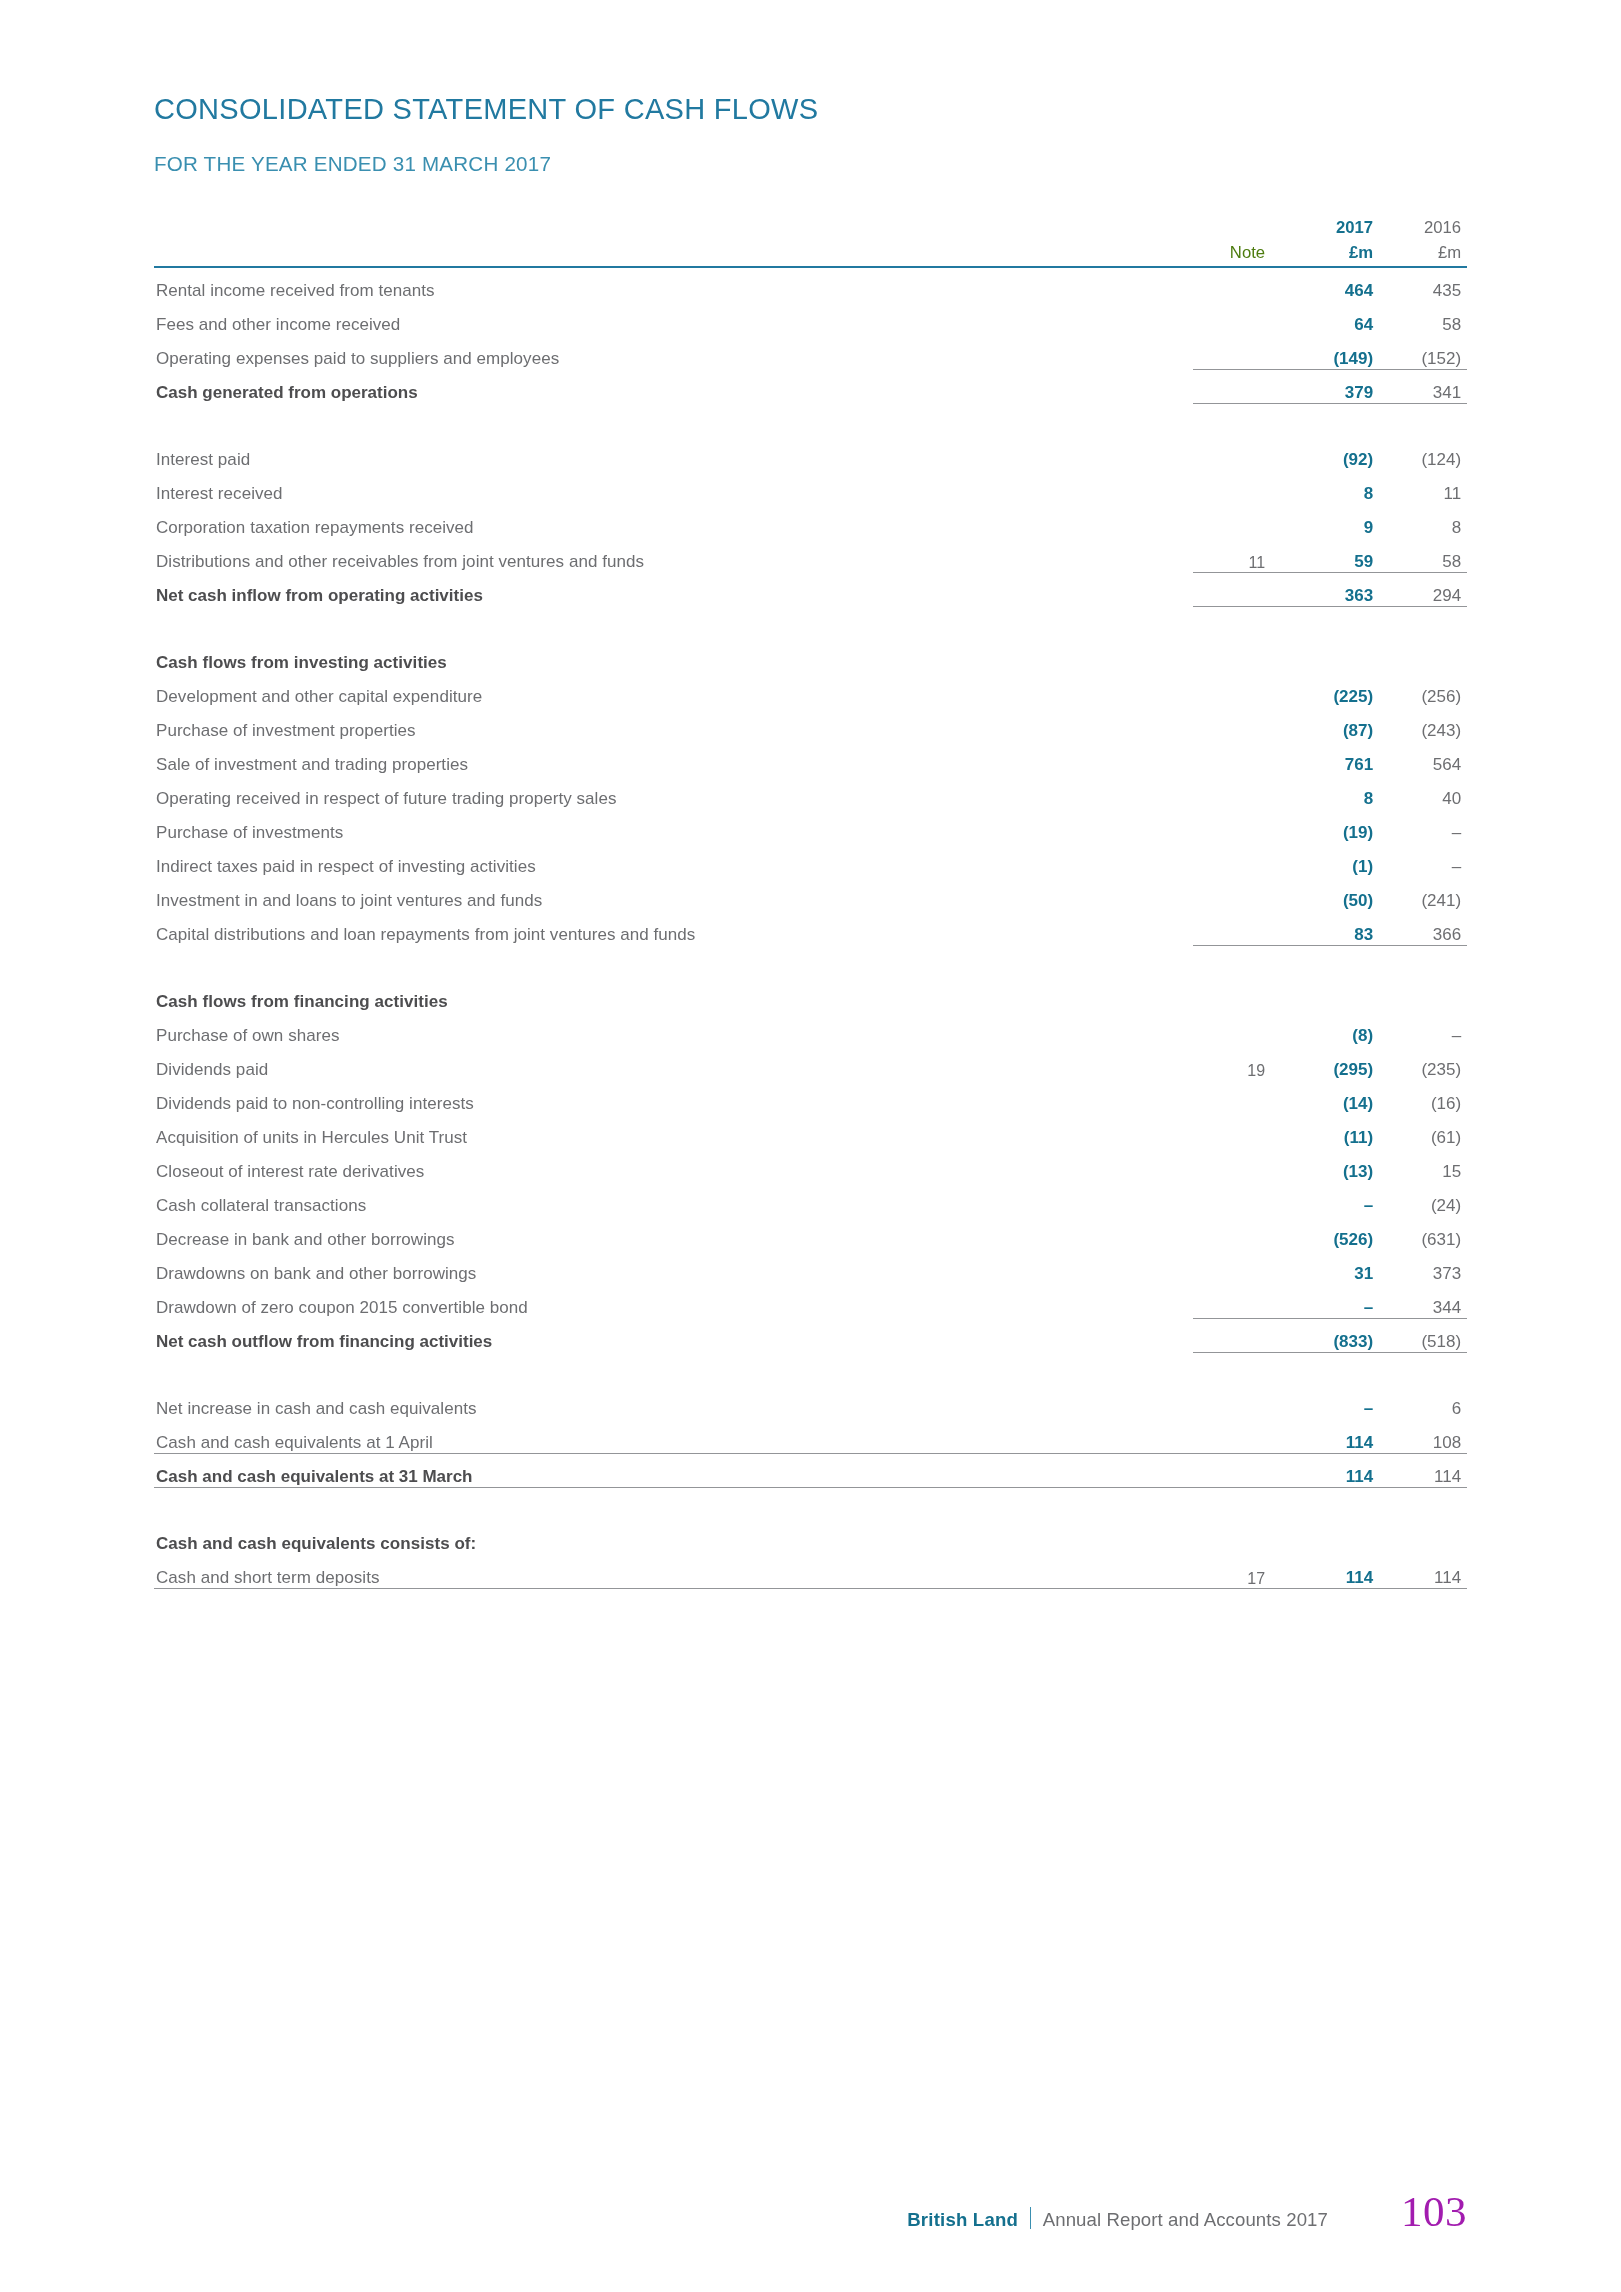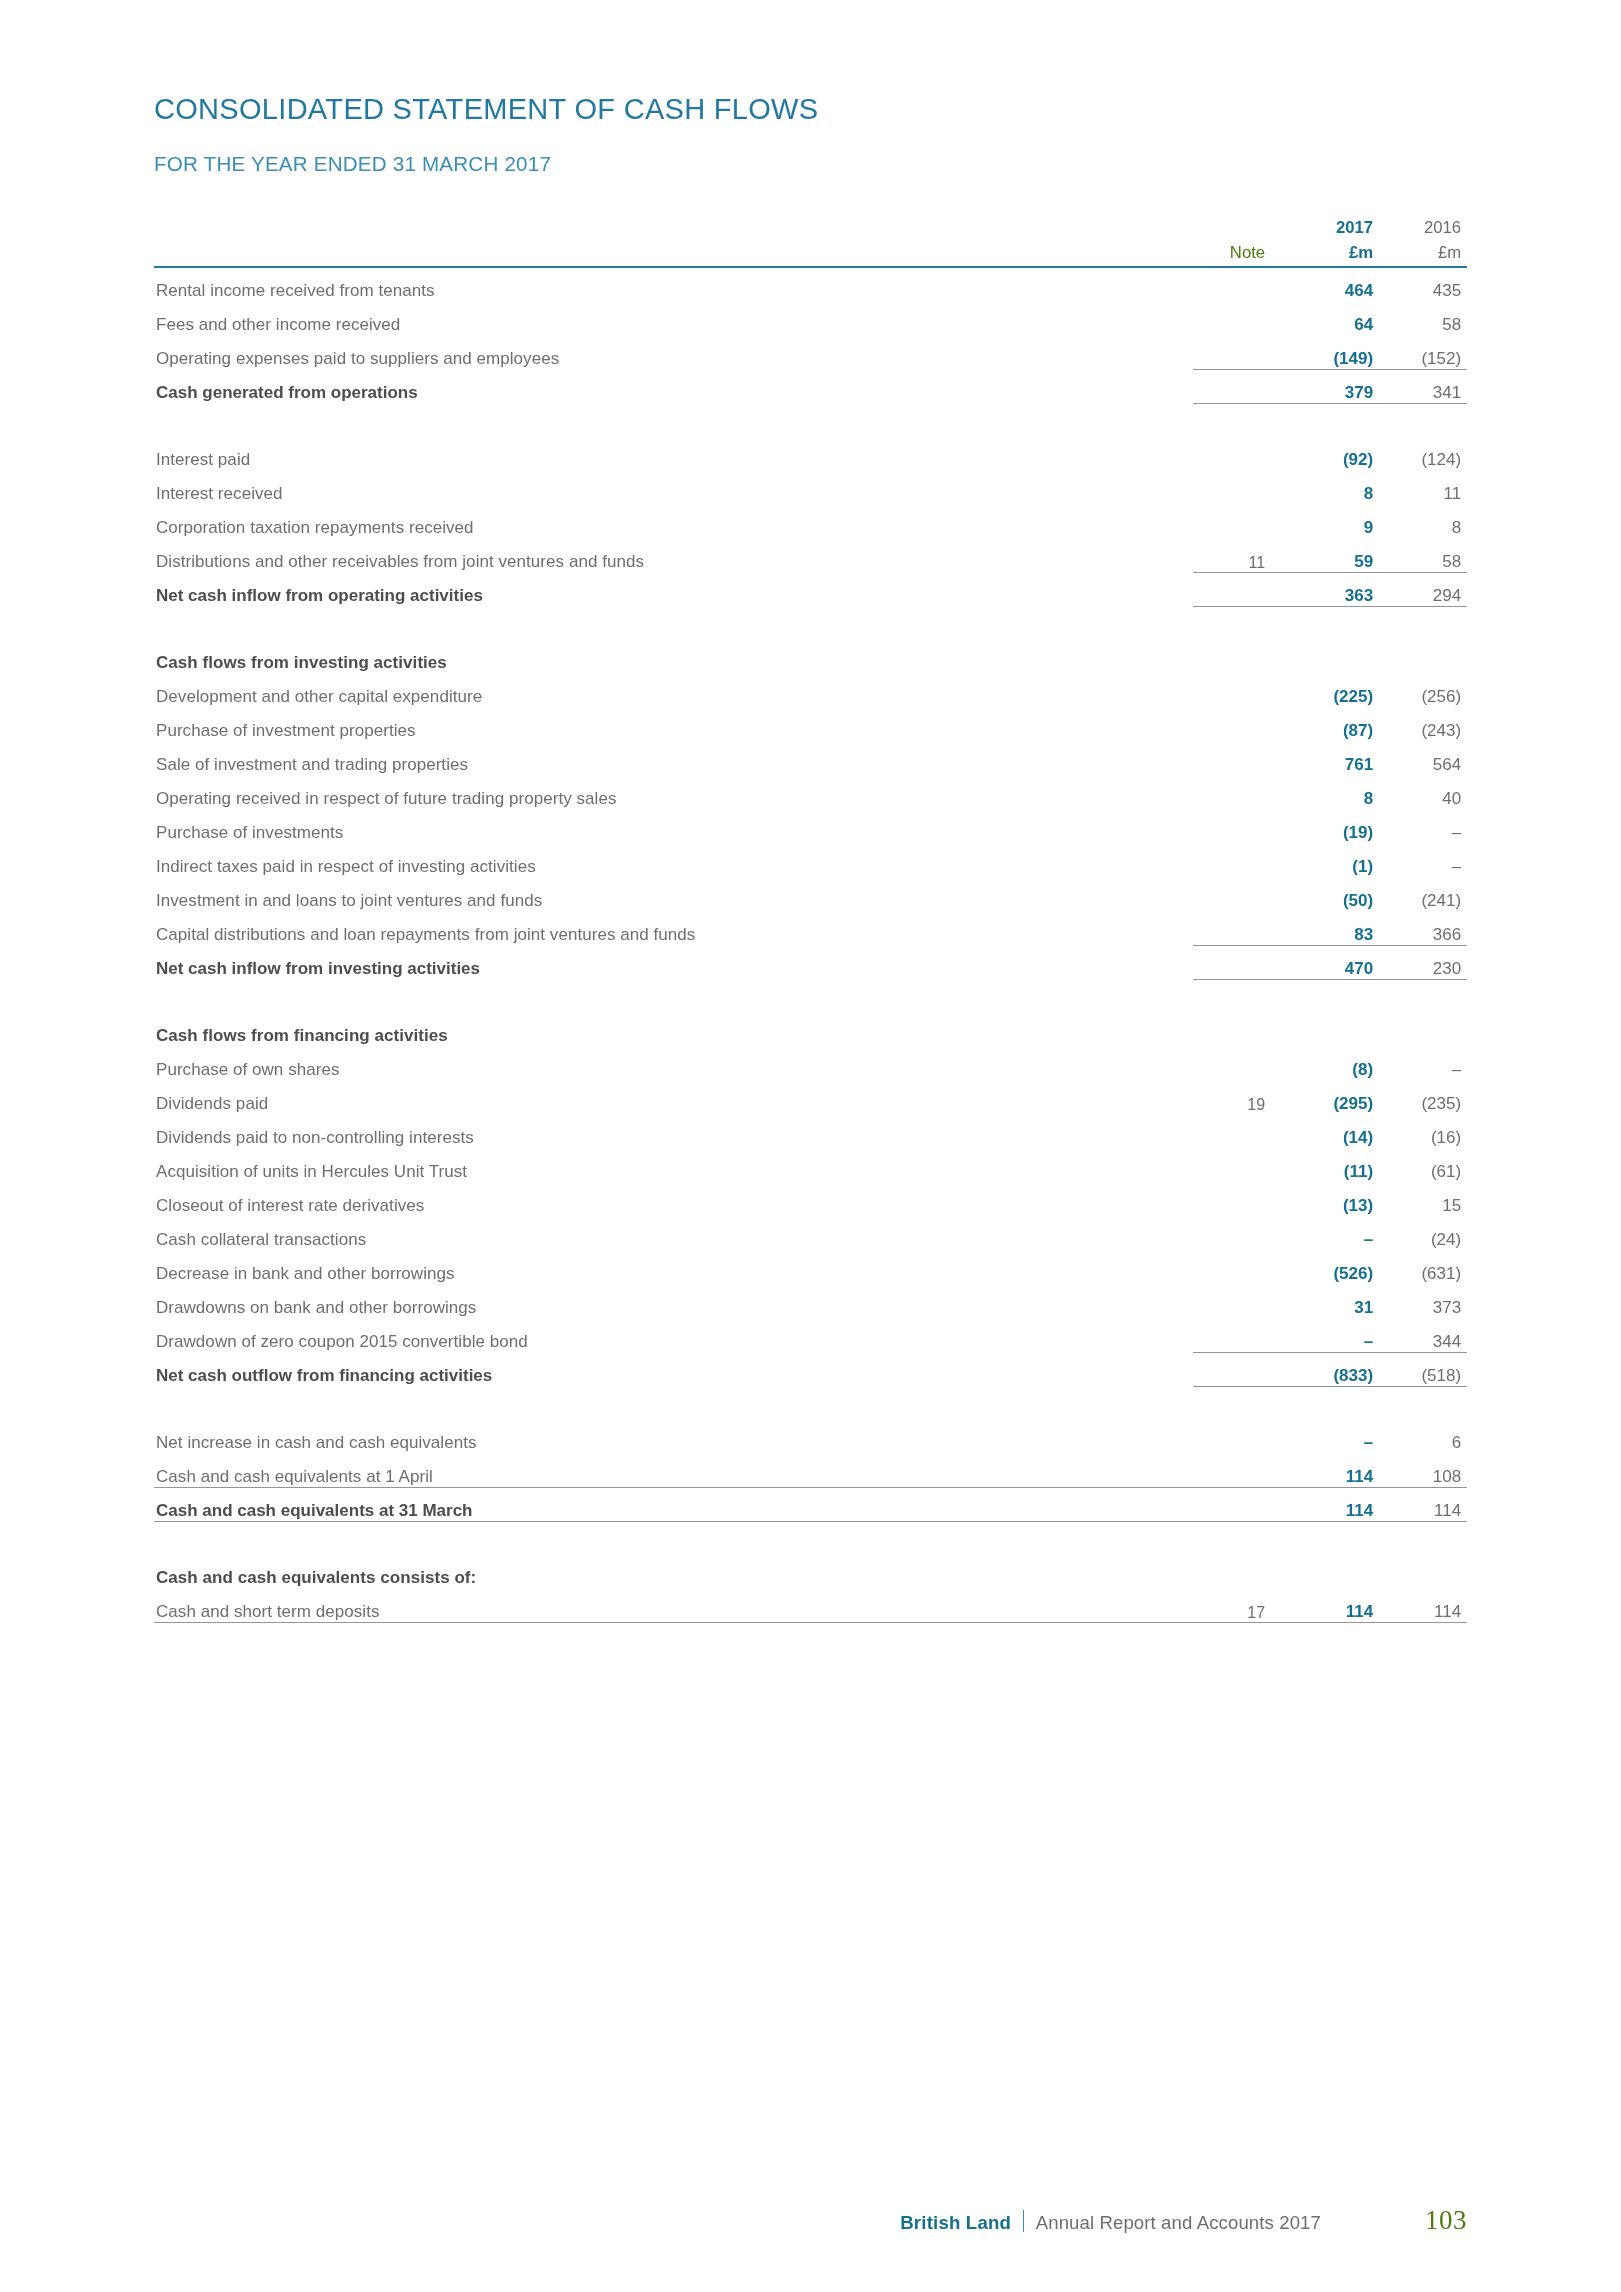--- a/index.html
+++ b/index.html
@@ -158,24 +158,24 @@
     margin: 0 11.8px;
     position: relative;
     top: 2.9px;
   }
   .footer-text {
     color: #6d6e71;
     font-size: 18.6px;
     letter-spacing: 0.1px;
   }
   .footer-page {
-    color: #4d7c0f;
+    color: #a21caf;
     font-family: "Liberation Serif", serif;
-    font-size: 27px;
-    margin-left: 104px;
+    font-size: 43px;
+    margin-left: 73px;
     letter-spacing: 0.5px;
   }
 </style>
 </head>
 <body>
 
 <div class="page">
 
   <div class="heading-block">
     <h1 class="doc-title">CONSOLIDATED STATEMENT OF CASH FLOWS</h1>
@@ -320,26 +320,20 @@
           <td class="note"></td>
           <td class="y1">(50)</td>
           <td class="y2">(241)</td>
         </tr>
         <tr class="rule-above">
           <td class="label">Capital distributions and loan repayments from joint ventures and funds</td>
           <td class="note"></td>
           <td class="y1">83</td>
           <td class="y2">366</td>
         </tr>
-        <tr class="bold rule-below">
-          <td class="label">Net cash inflow from investing activities</td>
-          <td class="note"></td>
-          <td class="y1">470</td>
-          <td class="y2">230</td>
-        </tr>
         <tr class="gap">
           <td class="label"></td>
           <td class="note"></td>
           <td class="y1"></td>
           <td class="y2"></td>
         </tr>
         <tr class="section">
           <td class="label">Cash flows from financing activities</td>
           <td class="note"></td>
           <td class="y1"></td>

